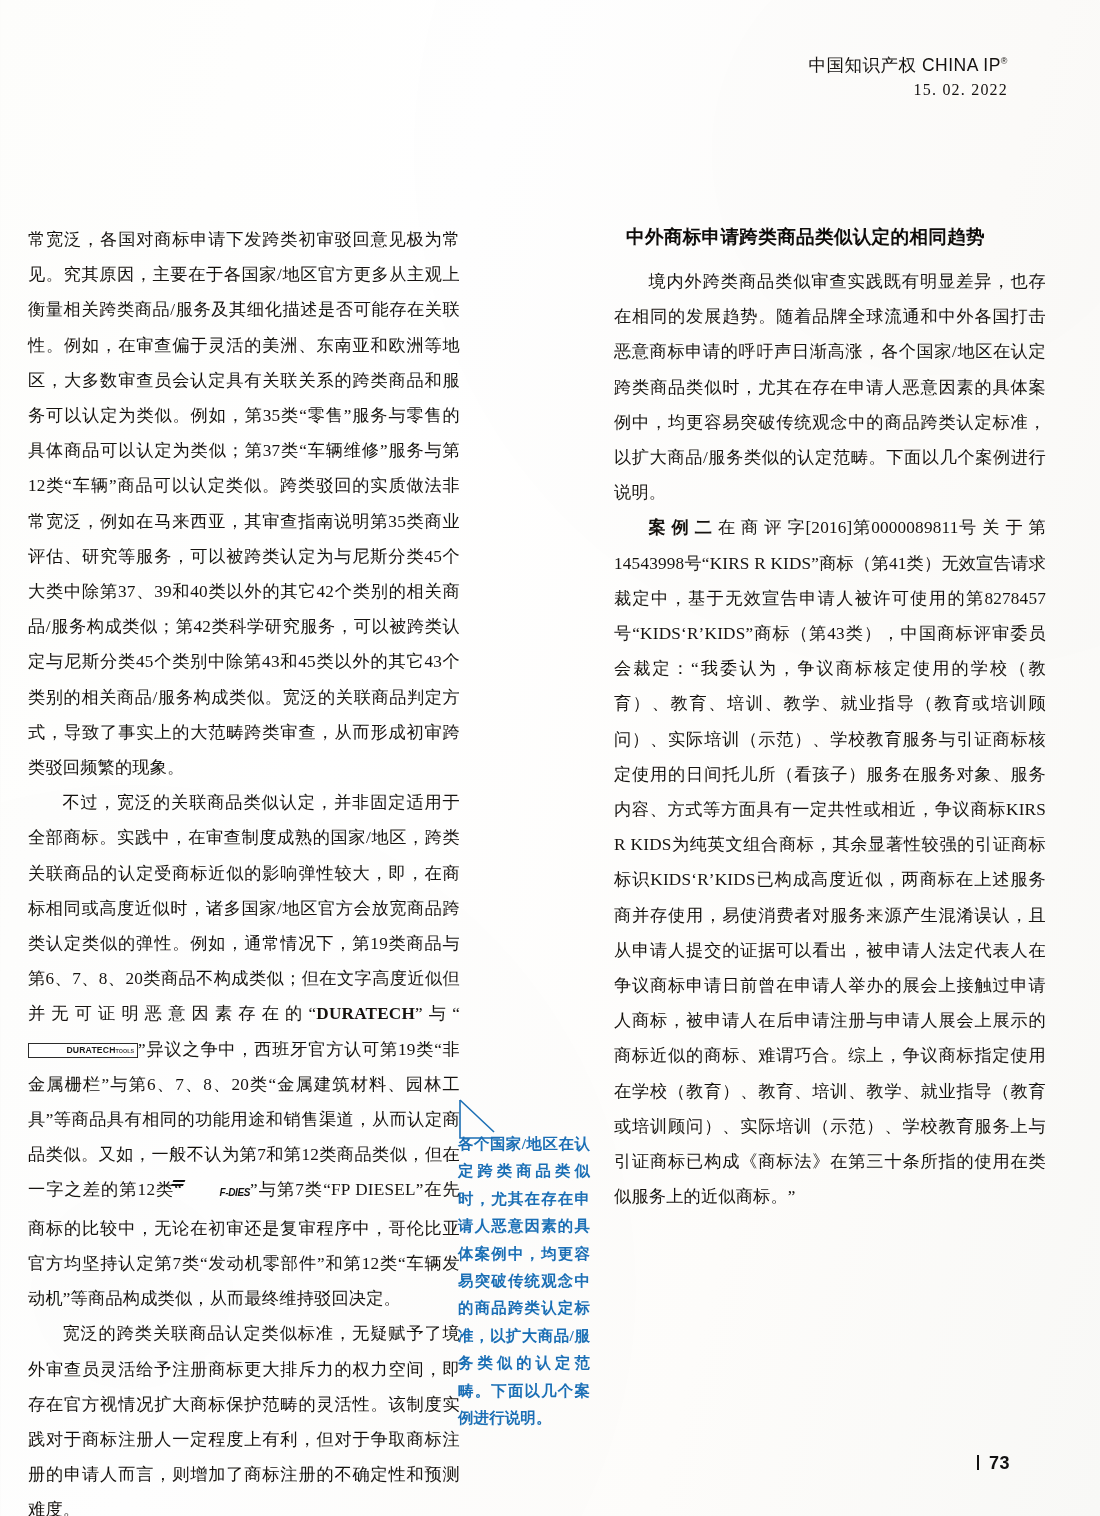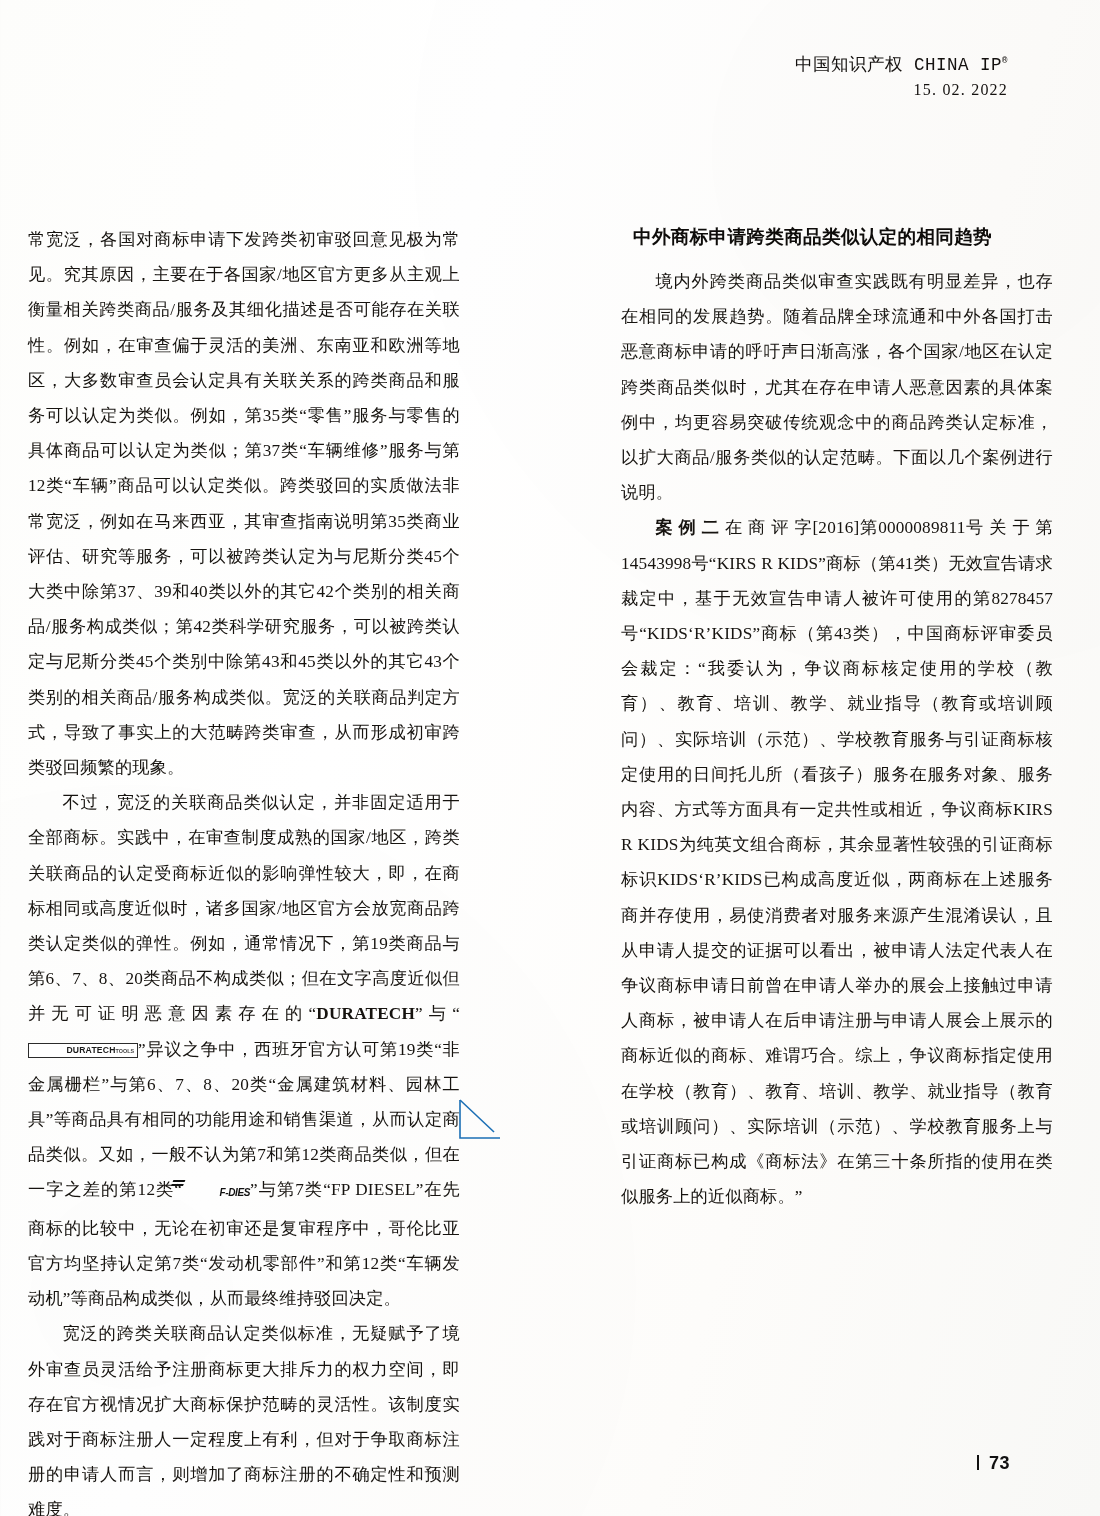--- a/index.html
+++ b/index.html
@@ -36,40 +36,40 @@
     position: absolute;
     top: 52px;
     right: 92px;
     text-align: right;
     line-height: 1.5;
   }
   .header .brand {
     font-size: 17.5px;
     letter-spacing: 0.5px;
     color: #14110f;
-    font-family: Liberation Mono, monospace;
+    font-family: Liberation Sans, sans-serif;
   }
   .header .brand .sup {
     font-size: 9px;
     vertical-align: super;
   }
   .header .date {
     font-size: 16px;
     letter-spacing: 1.2px;
     color: #14110f;
   }
 
   .columns {
     position: absolute;
     top: 222px;
     left: 28px;
     width: 1044px;
     height: 1230px;
     display: flex;
-    gap: 15px;
+    gap: 8px;
   }
   .col {
     width: 432px;
     position: relative;
   }
   .col.left { margin-left: 0; }
   .col.right { margin-left: 146px; }
 
   p {
     margin: 0 0 0 0;
@@ -211,15 +211,16 @@
 
     </div>
   </div>
 
   <div class="pullquote-mark">
     <svg width="56" height="42" viewBox="0 0 56 42" xmlns="http://www.w3.org/2000/svg">
       <path d="M2,2 L2,40 L42,40" fill="none" stroke="#1b6fb5" stroke-width="1.6"></path>
       <path d="M2,2 L36,34" fill="none" stroke="#1b6fb5" stroke-width="1.6"></path>
     </svg>
   </div>
+  <div class="pullquote">各个国家/地区在认定跨类商品类似时，尤其在存在申请人恶意因素的具体案例中，均更容易突破传统观念中的商品跨类认定标准，以扩大商品/服务类似的认定范畴。下面以几个案例进行说明。</div>
 
   <div class="footer"><span class="bar"></span><span>73</span></div>
 </div>
 
 </body></html>

